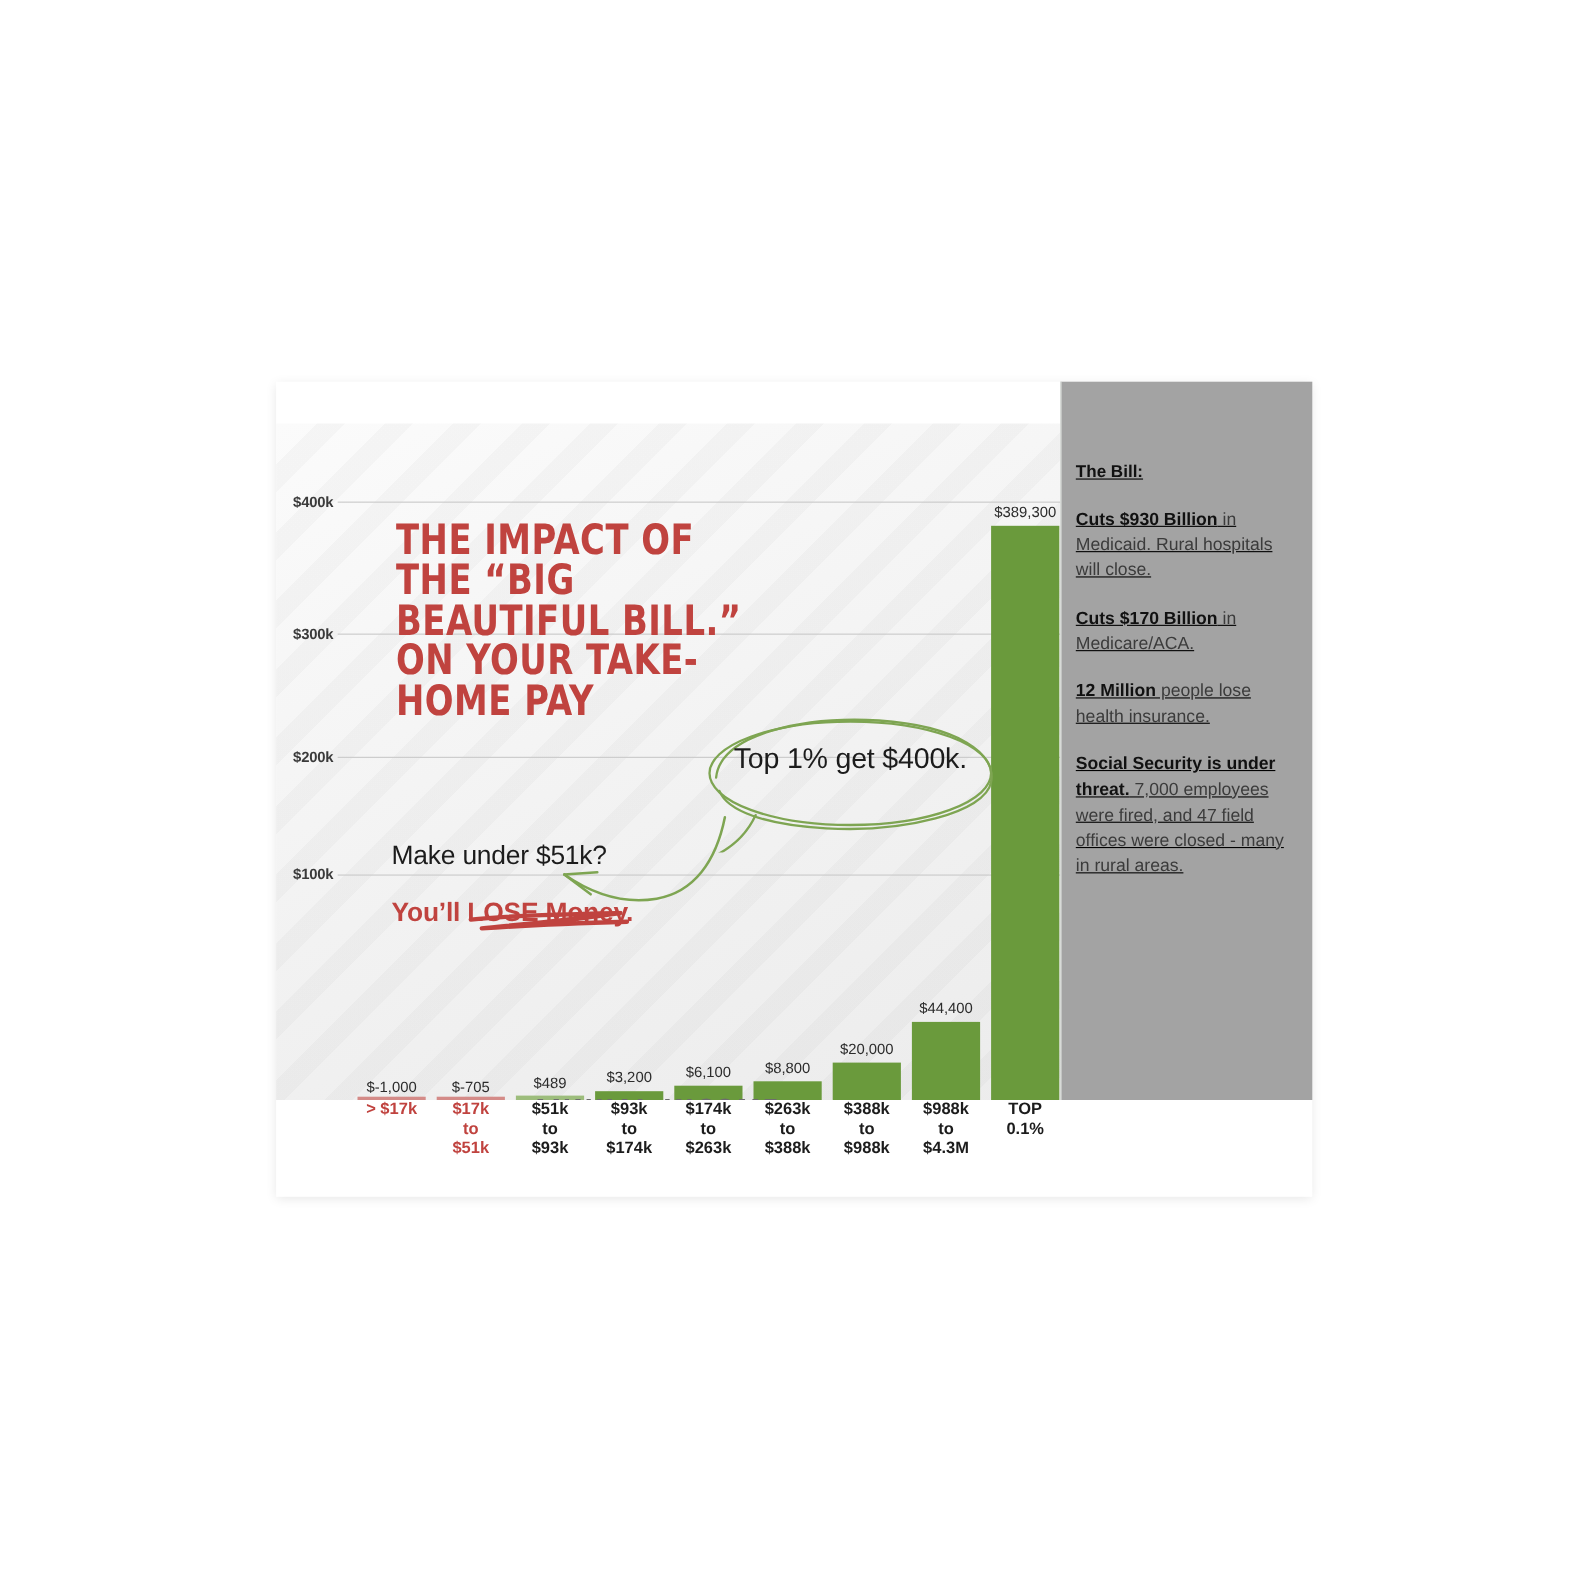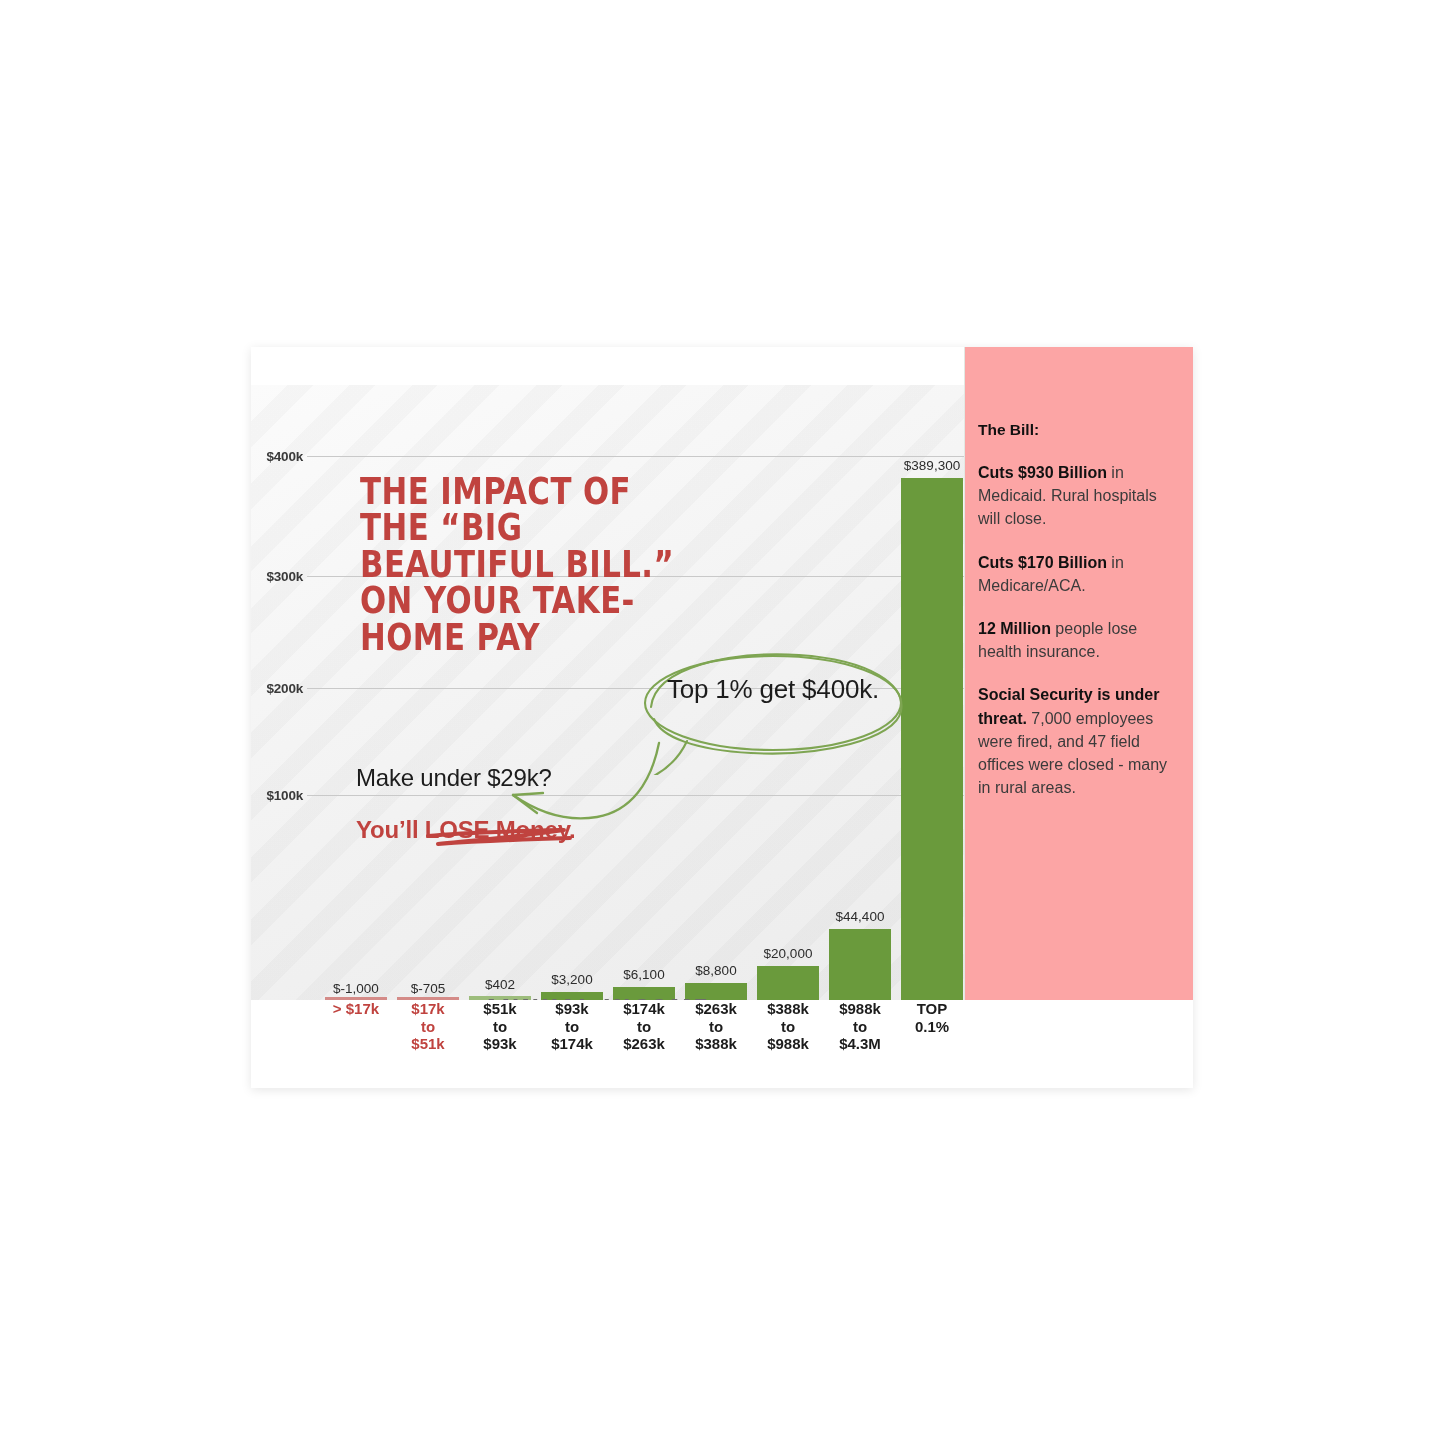--- a/index.html
+++ b/index.html
@@ -178,24 +178,25 @@
     transform:scaleX(0.95);
     transform-origin:left top;
     white-space:nowrap;
   }
 
   
   #sidebar{
     position:absolute;
     left:713px; top:0px;
     width:229px; height:653px;
-    background:#fca5a5;
+    background:#a3a3a3;
     border-left:1px solid #e3e8e3;
     box-sizing:border-box;
     padding:74px 16px 0 13px;
+    text-decoration:underline;
   }
   .side-p{
     font-size:16px;
     line-height:1.45;
     color:#3b3b3b;
     margin:0 0 20px 0;
   }
   .side-p b{ color:#111111; font-weight:700; }
   #side-title{
     font-size:15.5px;
@@ -246,21 +247,21 @@
         <div class="bar-value" style="bottom:4px;">$-1,000</div>
         <div class="bar neg"></div>
       </div>
 
       <div class="bar-col" style="left:146px;">
         <div class="bar-value" style="bottom:4px;">$-705</div>
         <div class="bar neg"></div>
       </div>
 
       <div class="bar-col" style="left:218px;">
-        <div class="bar-value" style="bottom:8px;">$402</div>
+        <div class="bar-value" style="bottom:8px;">$489</div>
         <div class="bar tiny" style="height:4px;"></div>
       </div>
 
       <div class="bar-col" style="left:290px;">
         <div class="bar-value" style="bottom:13px;">$3,200</div>
         <div class="bar" style="height:8px;"></div>
       </div>
 
       <div class="bar-col" style="left:362px;">
         <div class="bar-value" style="bottom:18px;">$6,100</div>
@@ -299,21 +300,21 @@
       <div id="callout-text">Top 1% get $400k.</div>
     </div>
 
     <svg style="position:absolute;left:240px;top:350px;" width="180" height="120" viewBox="0 0 180 120">
       <path d="M 168 8 C 160 48 140 76 106 82 C 76 87 48 78 22 60" fill="none" stroke="#7ea552" stroke-width="2.3" stroke-linecap="round"></path>
       <path d="M 22 60 L 52 58" fill="none" stroke="#7ea552" stroke-width="2.3" stroke-linecap="round"></path>
       <path d="M 22 60 L 46 78" fill="none" stroke="#7ea552" stroke-width="2.3" stroke-linecap="round"></path>
     </svg>
 
     <div id="under-block">
-      <div id="under-q">Make under $29k?</div>
+      <div id="under-q">Make under $51k?</div>
       <div id="under-a">You’ll LOSE Money.</div>
       <svg id="under-scribble" width="150" height="24" viewBox="0 0 150 24">
         <path d="M 4 8 C 40 4 92 3 140 2 C 100 8 54 12 14 16 C 56 13 110 11 146 10" fill="none" stroke="#c0433f" stroke-width="4" stroke-linecap="round" stroke-linejoin="round"></path>
       </svg>
     </div>
 
     <div id="axis-title">ANNUAL INCOME</div>
 
   </div>
 

